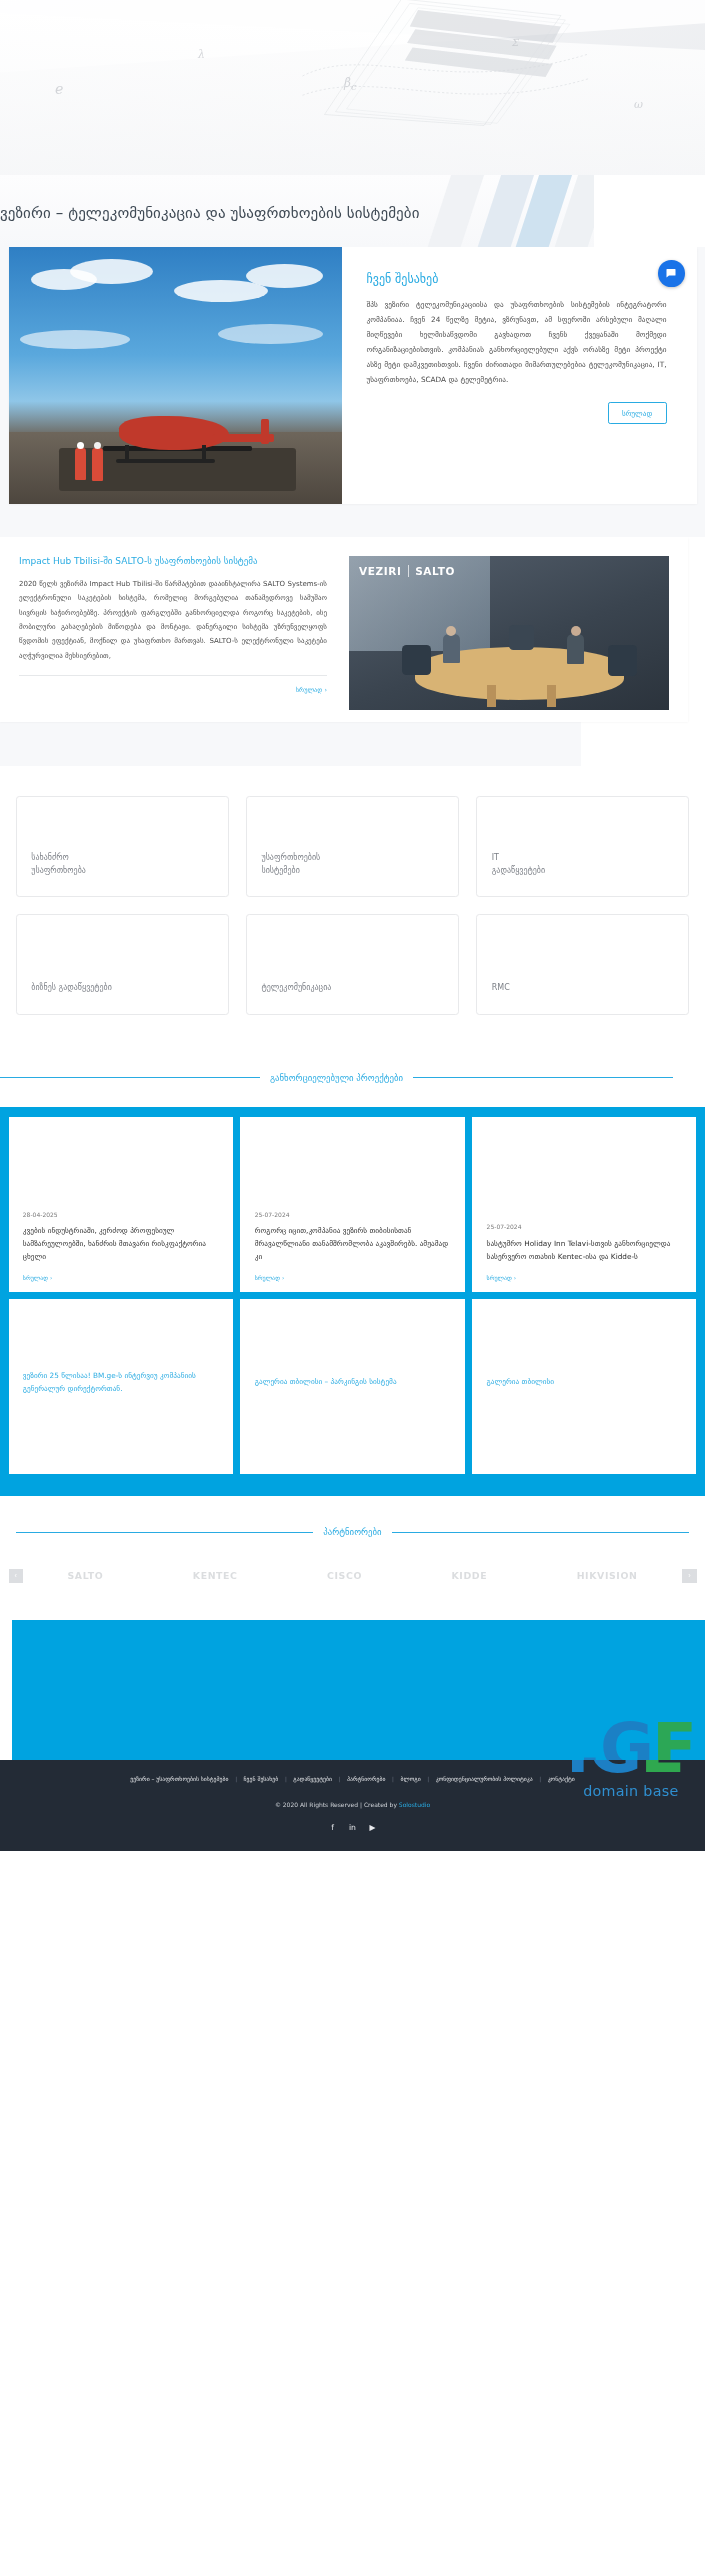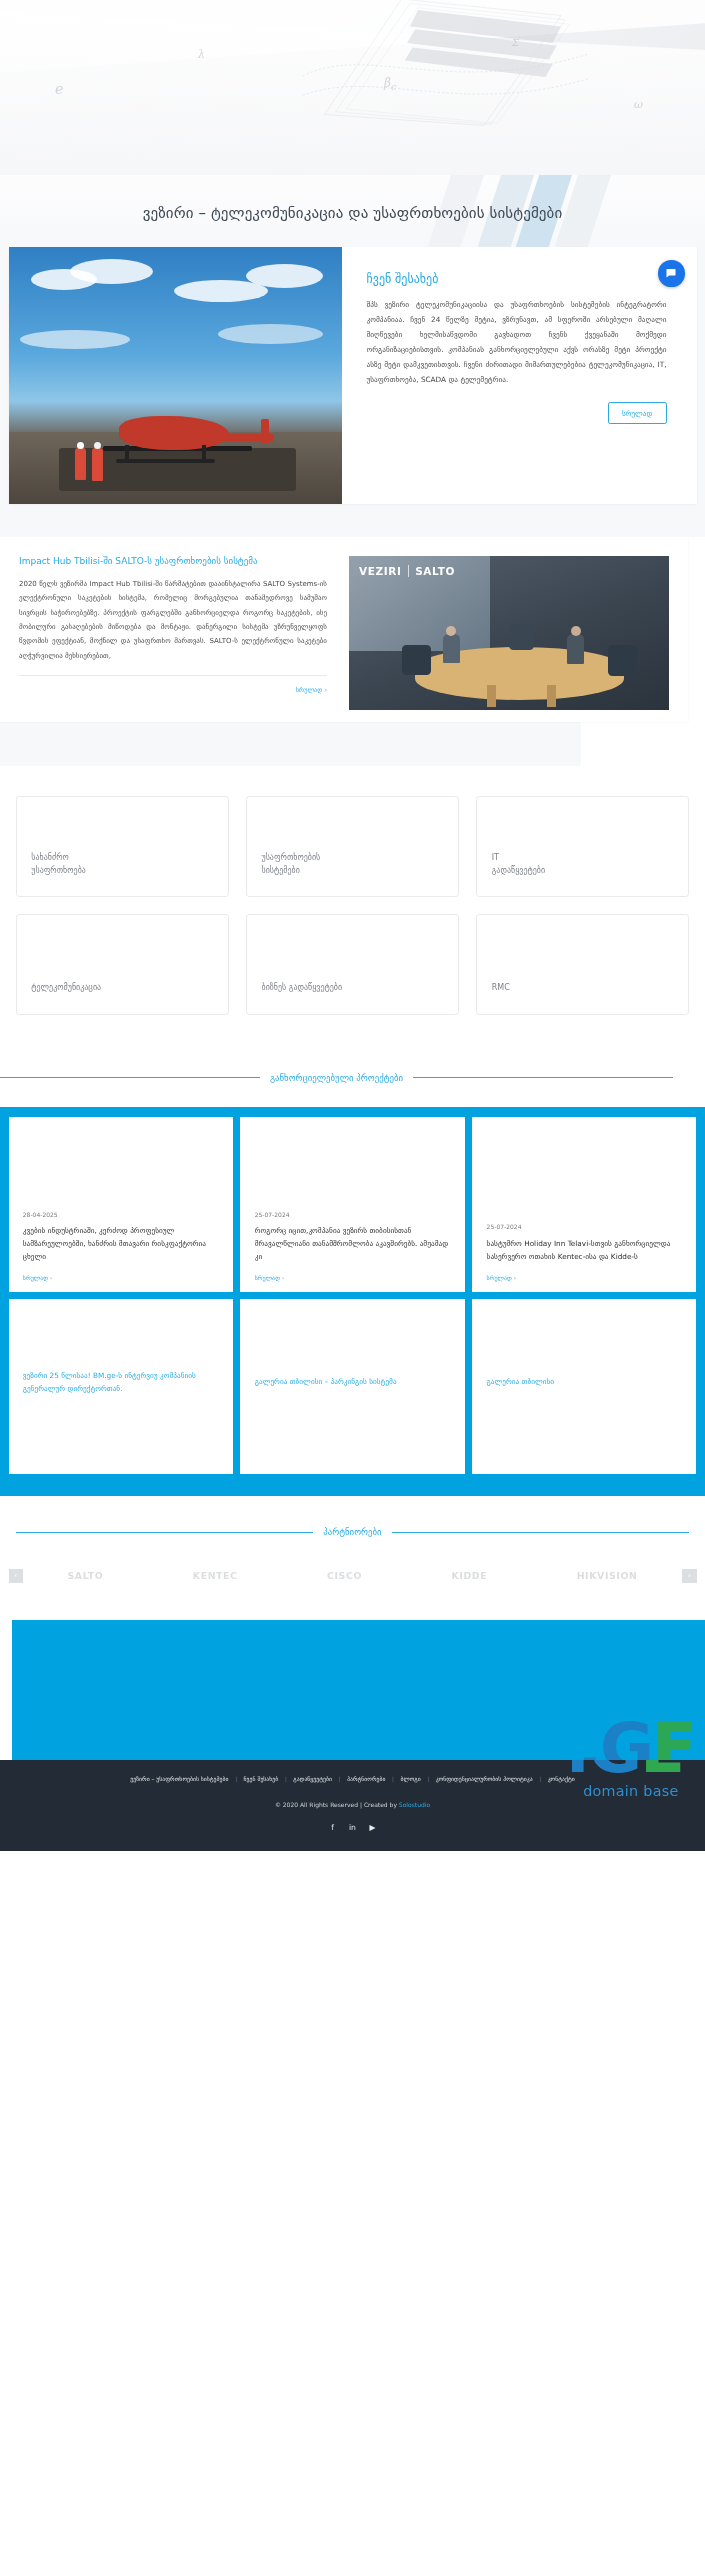--- a/index.html
+++ b/index.html
@@ -52,24 +52,24 @@
   .hero-letters span {
     position: absolute;
     font-family: "DejaVu Serif", serif;
     font-style: italic;
     color: #b9bcc2;
     opacity: .6;
   }
 
   
   .title-band {
-    width: 705px;
+    width: 594px;
     background: linear-gradient(180deg,#fdfdfe 0%, #f7f8fa 100%);
     padding: 29px 0 25px;
-    text-align: center;
+    text-align: left;
     position: relative;
     overflow: hidden;
   }
   .title-band h1 {
     font-size: 15px;
     font-weight: normal;
     color: #3f4a55;
     letter-spacing: 0.1px;
     position: relative;
     z-index: 2;
@@ -465,21 +465,21 @@
     </g>
     <g fill="none" stroke="#b6bcc3" stroke-width="1" stroke-dasharray="4 4">
       <path d="M0 180 C120 120, 260 220, 520 140"></path>
       <path d="M0 215 C140 165, 280 255, 520 185"></path>
     </g>
   </svg>
 
   <div class="hero-letters">
     <span style="left:55px;top:121px;font-size:14.3px;">e</span>
     <span style="left:198px;top:88px;font-size:11px;">λ</span>
-    <span style="left:384px;top:116px;font-size:12px;">β<sub>c</sub></span>
+    <span style="left:344px;top:116px;font-size:12px;">β<sub>c</sub></span>
     <span style="left:512px;top:77px;font-size:10px;">Σ</span>
     <span style="left:634px;top:138px;font-size:11px;">ω</span>
   </div>
 
 </div>
 
 <section class="title-band">
   <div class="tb-shape" style="left:435px;background:#f0f2f5;"></div>
   <div class="tb-shape" style="left:485px;background:#e2eaf2;"></div>
   <div class="tb-shape" style="left:523px;background:#cfe2f0;"></div>
@@ -574,24 +574,24 @@
       </div>
     <div class="svc-card">
         <span class="label">უსაფრთხოების
 სისტემები</span>
       </div>
     <div class="svc-card">
         <span class="label">IT
 გადაწყვეტები</span>
       </div>
     <div class="svc-card">
+        <span class="label">ბიზნეს გადაწყვეტები</span>
+      </div>
+    <div class="svc-card">
         <span class="label">ტელეკომუნიკაცია</span>
-      </div>
-    <div class="svc-card">
-        <span class="label">ბიზნეს გადაწყვეტები</span>
       </div>
     <div class="svc-card">
         <span class="label">RMC</span>
       </div>
   </div>
 </section>
 
 <section class="projects">
   <div class="rule-heading">
     <div class="rule"></div>

